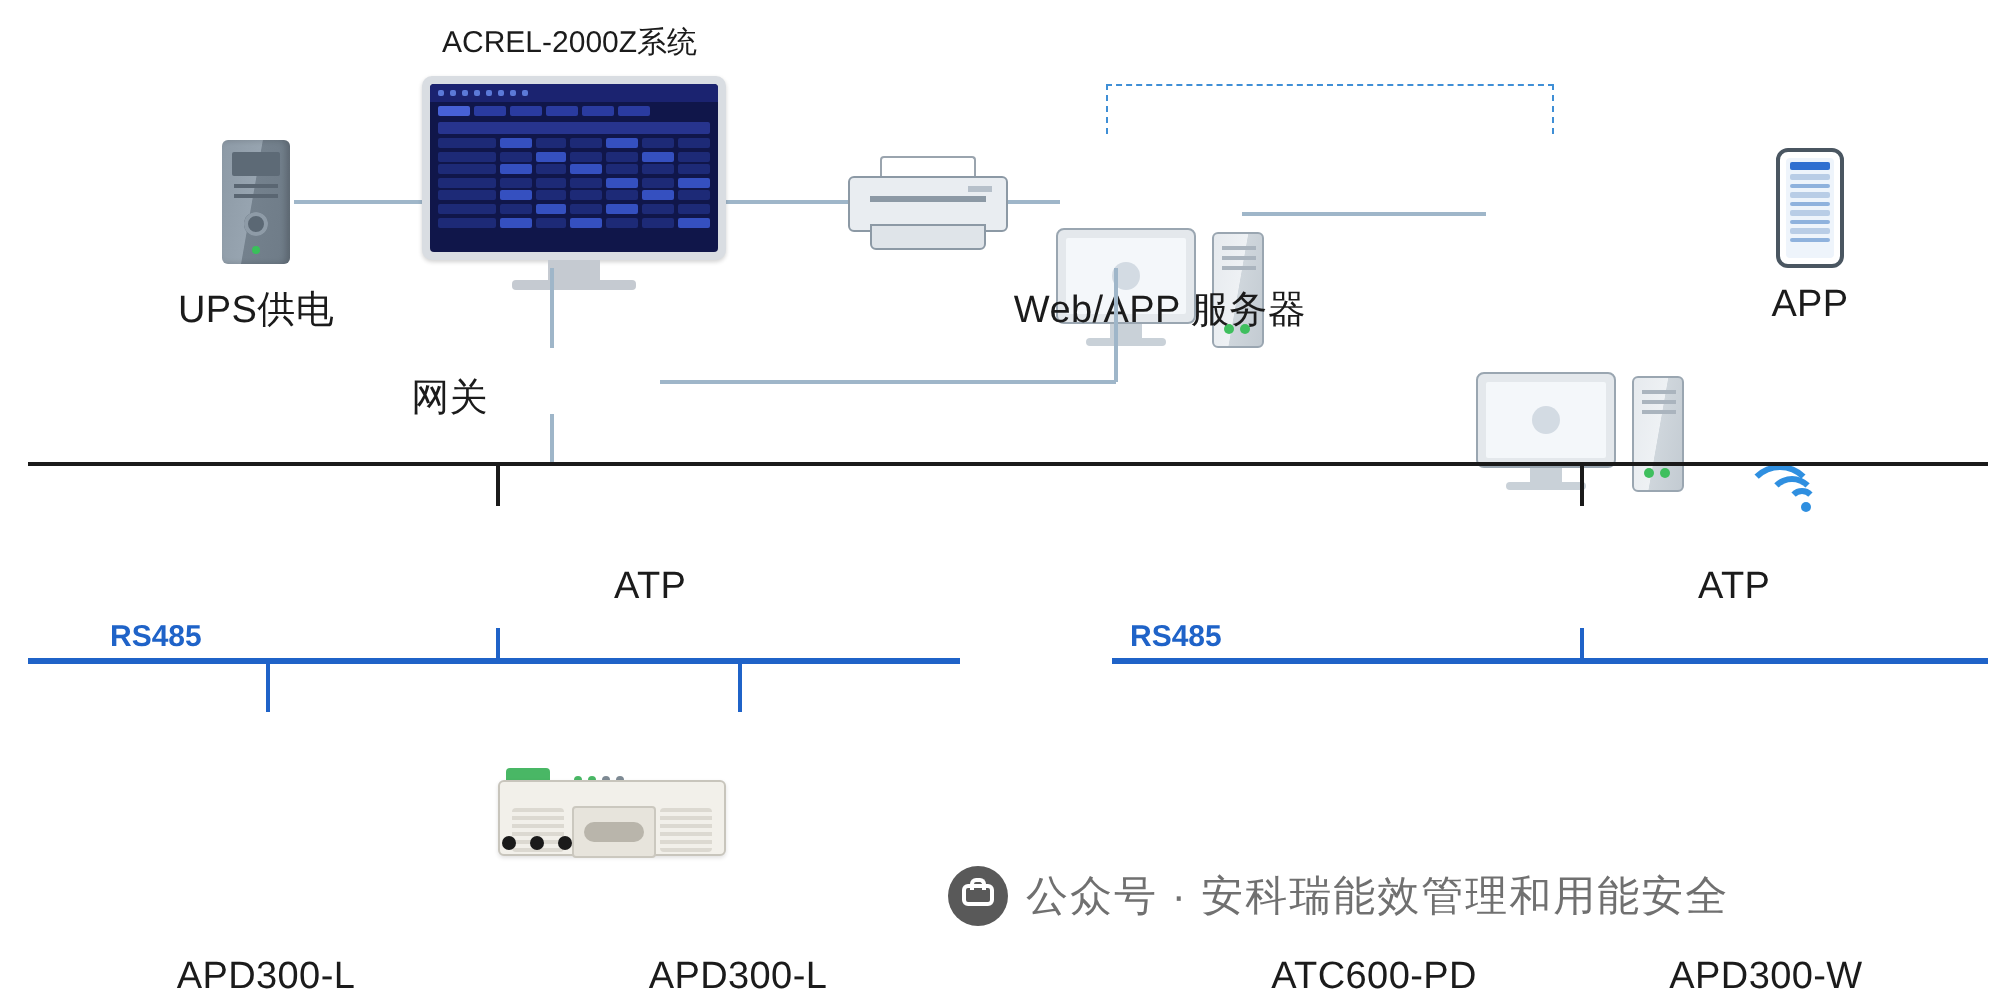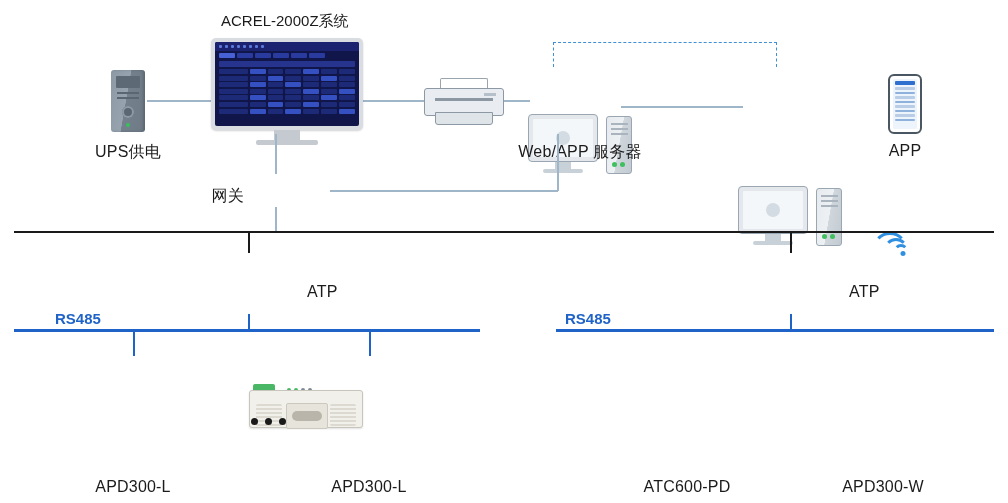--- a/index.html
+++ b/index.html
@@ -8,21 +8,21 @@
     background:#ffffff;
     font-family:"Liberation Sans","DejaVu Sans",sans-serif;
     overflow:hidden;
     position:relative;
   }
   .stage{position:absolute;left:0;top:0;width:1008px;height:427px;}
   .abs{position:absolute;}
 
   
   .label{
-    font-size:16px;color:#1b1b1b;white-space:nowrap;
+    font-size:19px;color:#1b1b1b;white-space:nowrap;
     text-align:center;letter-spacing:.2px;
   }
   .title-label{font-size:15px;color:#1b1b1b;white-space:nowrap;}
 
   
   .wire{position:absolute;background:#9fb6c9;}
   .wire.h{height:1.5px;}
   .wire.v{width:1.5px;}
   .dash-top{
     position:absolute;border-top:1.6px dashed #3f8fd6;
@@ -369,14 +369,18 @@
       <i></i>
       <i></i>
   </div>
 
   <div class="abs label" style="left:314px;top:478px;width:110px;">APD300-L</div>
 
   <div class="abs label" style="left:627px;top:478px;width:120px;">ATC600-PD</div>
 
   <div class="abs label" style="left:828px;top:478px;width:110px;">APD300-W</div>
 
+  <div class="wm" style="left:474px;top:433px;">
+    <div class="logo"></div>
+    <div class="txt">公众号 · 安科瑞能效管理和用能安全</div>
+  </div>
 
 </div>
 
 </body></html>

